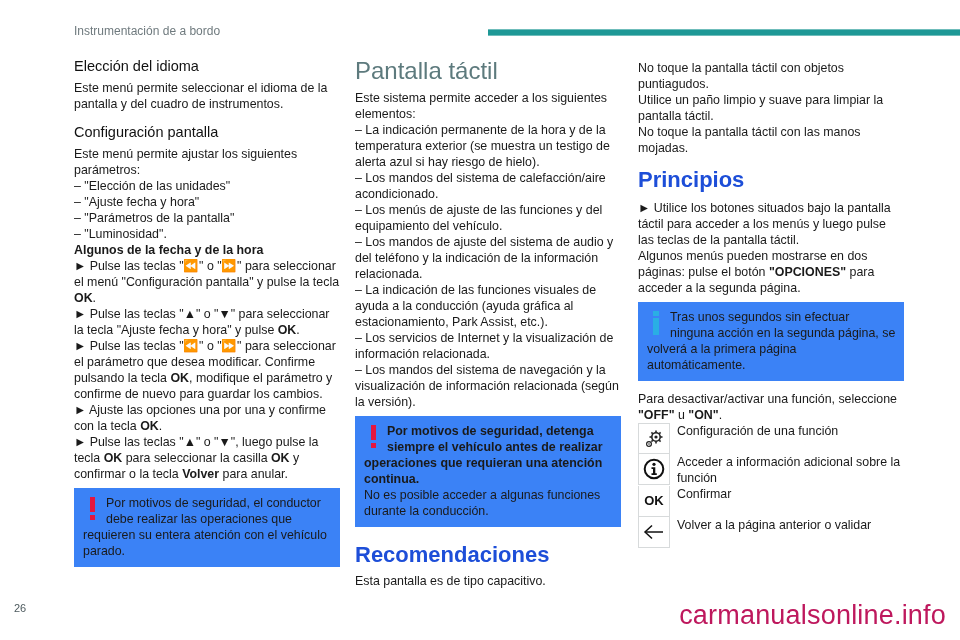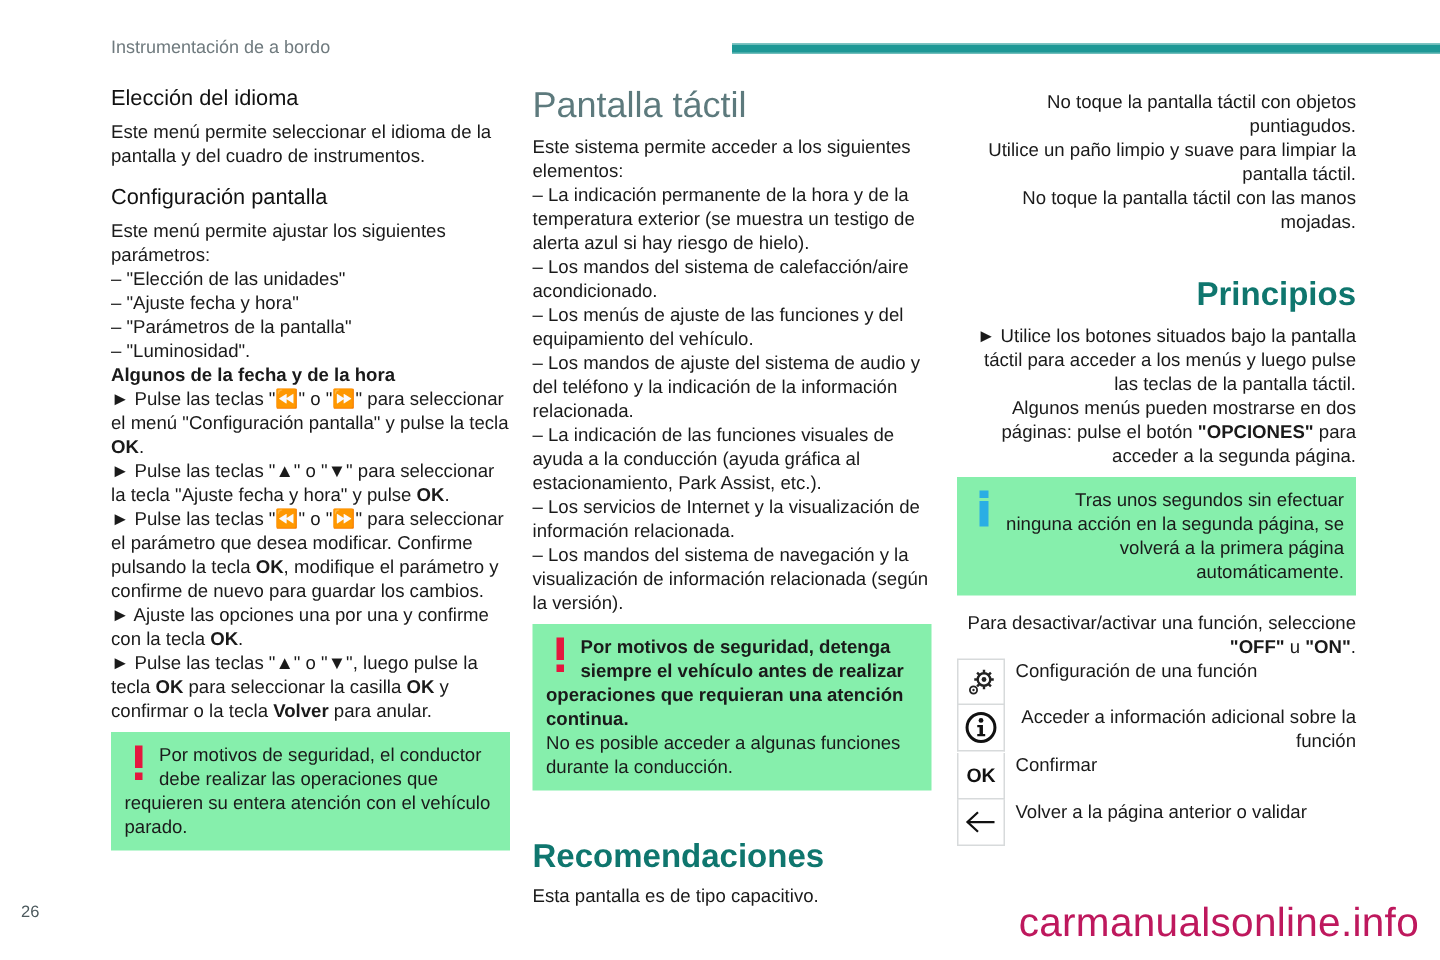--- a/index.html
+++ b/index.html
@@ -5,33 +5,33 @@
   * { box-sizing: border-box; margin: 0; padding: 0; }
   html, body { width: 960px; height: 640px; background: #ffffff; overflow: hidden; }
   body { position: relative; font-family: "Liberation Sans", sans-serif; color: #1a1a1a; }
 
   .header-title { position: absolute; left: 74px; top: 24px; font-size: 12px; color: #6f7a7e; }
   .header-bar { position: absolute; left: 488px; top: 29px; width: 472px; height: 7px; background: #1e9896; border-top: 1px solid #6fbdbb; border-bottom: 1px solid #6fbdbb; }
 
   .col { position: absolute; top: 56px; width: 266px; font-size: 12.4px; line-height: 16px; }
   .col1 { left: 74px; }
   .col2 { left: 355px; }
-  .col3 { left: 638px; text-align: right; }
+  .col3 { left: 638px; }
 
   .h3 { font-weight: normal; font-size: 14.5px; line-height: 20px; color: #111; }
   .h2-light { font-size: 24px; line-height: 30px; color: #5d7a7d; font-weight: normal; }
-  .h2 { font-size: 22px; line-height: 28px; font-weight: bold; color: #0f766e; margin-top: 16px; }
+  .h2 { font-size: 22px; line-height: 28px; font-weight: bold; color: #1d4ed8; }
   .p { display: block; }
   .b { font-weight: bold; }
   .gap4 { height: 4px; }
   .gap6 { height: 6px; }
   .gap10 { height: 10px; }
   .gap14 { height: 14px; }
 
-  .note { position: relative; background: #86efac; padding: 7px 8px 8px 9px; }
+  .note { position: relative; background: #3b82f6; padding: 7px 8px 8px 9px; }
   .note .mark { float: left; width: 18px; height: 30px; margin-right: 5px; position: relative; }
   .mark-warn::before { content: ""; position: absolute; left: 7px; top: 2px; width: 5px; height: 15px; background: #e4173e; }
   .mark-warn::after { content: ""; position: absolute; left: 7px; top: 20px; width: 5px; height: 5px; background: #e4173e; }
   .mark-info::before { content: ""; position: absolute; left: 6px; top: 2px; width: 6px; height: 5px; background: #2aaee4; }
   .mark-info::after { content: ""; position: absolute; left: 6px; top: 9px; width: 6px; height: 17px; background: #2aaee4; }
 
   .icon-row { display: flex; align-items: flex-start; }
   .icon-box { width: 32px; height: 31px; border: 1px solid #d7dadb; border-top: none; display: flex; align-items: center; justify-content: center; flex-shrink: 0; margin-right: 7px; }
   .icon-row:first-child .icon-box { border-top: 1px solid #d7dadb; }
   .icon-label { padding-top: 0px; }

